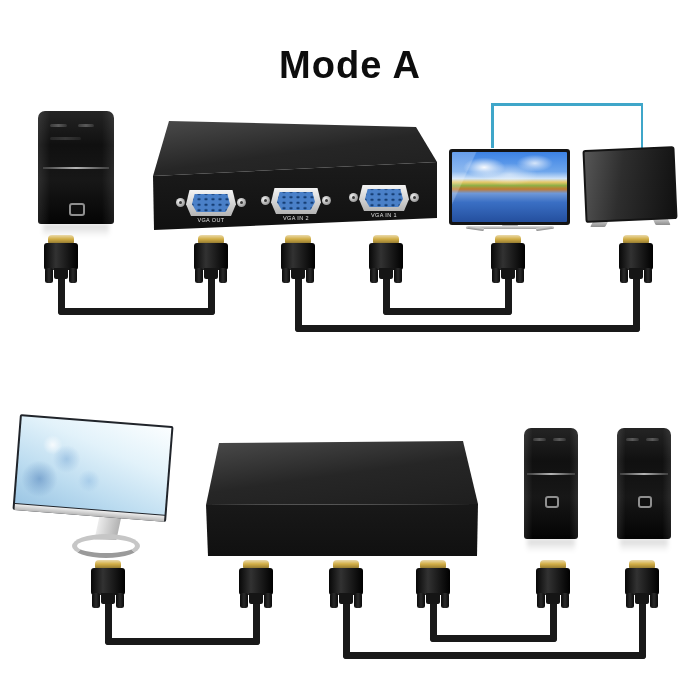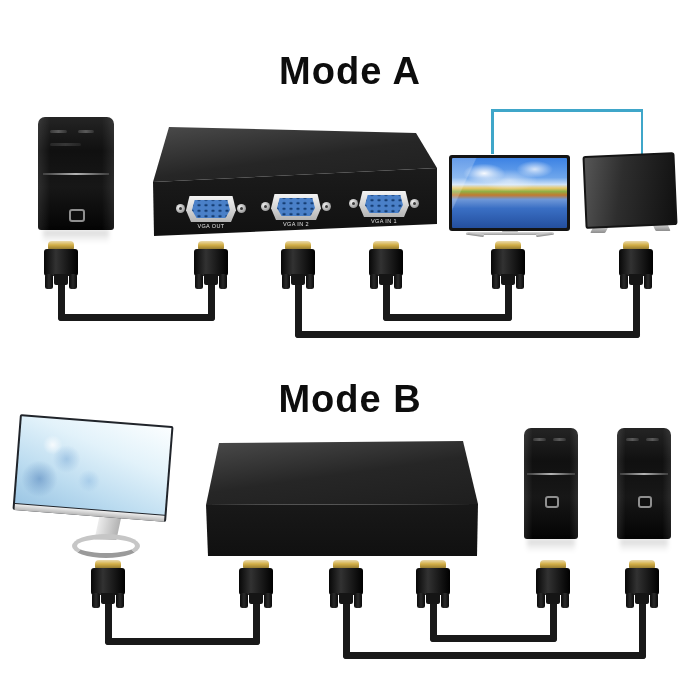--- a/index.html
+++ b/index.html
@@ -47,21 +47,21 @@
   .tv-screen{position:absolute;inset:3px;border-radius:1px}
   .stand-bar{position:absolute;background:linear-gradient(180deg,#e0e0e0,#9a9a9a);border-radius:2px}
   .foot{position:absolute;background:linear-gradient(180deg,#d6d6d6,#8c8c8c);border-radius:1px}
   .bracket{position:absolute;background:var(--bracket,#3fa6c9);z-index:1}
 </style>
 </head>
 <body>
 
 <div class="canvas">
 
-  <div class="abs" style="left:0;top:14px;width:700px;height:350px">
+  <div class="abs" style="left:0;top:8px;width:700px;height:350px">
     <div class="title" style="top:36px">Mode A</div>
 
     <div class="tower" style="left:38px;top:103px;width:76px;height:113px">
       <div class="tw-slot" style="left:16%;top:13px;width:22%"></div>
       <div class="tw-slot" style="left:52%;top:13px;width:22%"></div>
       <div class="tw-slot" style="left:16%;top:26px;width:40%;opacity:.5"></div>
       <div class="tw-divider" style="top:56px"></div>
       <div class="tw-logo" style="left:31px;top:92px;width:12px;height:9px"></div>
     </div>
 
@@ -158,21 +158,20 @@
       </div>
     <div class="vga-connector" style="left:619px;top:227px">
         <div class="vc-tip"></div>
         <div class="vc-body"></div>
         <div class="vc-screws"></div>
         <div class="vc-mid"></div>
       </div>
   </div>
 
   <div class="abs" style="left:0;top:350px;width:700px;height:350px">
-    <div class="title" style="top:28px">Mode B</div>
 
     <div class="abs" style="left:98px;top:156px;width:22px;height:34px;background:linear-gradient(90deg,#ececec,#b2b2b2);transform:skewX(-12deg);z-index:1"></div>
     <div class="abs" style="left:72px;top:184px;width:58px;height:14px;border:5px solid #c6c6c6;border-bottom-color:#9a9a9a;border-radius:50%;z-index:2"></div>
     <div class="abs" style="left:16px;top:70px;width:154px;height:96px;background:#20242a;border-radius:2px;transform:rotate(4.5deg);z-index:3">
       <div class="abs" style="inset:2px 2px 7px 2px;position:absolute;background:
         radial-gradient(circle 26px at 15% 70%,rgba(70,120,180,.5),rgba(0,0,0,0) 70%),
         radial-gradient(circle 20px at 32% 45%,rgba(110,160,210,.45),rgba(0,0,0,0) 70%),
         radial-gradient(circle 16px at 48% 68%,rgba(140,185,225,.5),rgba(0,0,0,0) 70%),
         radial-gradient(circle 14px at 22% 30%,rgba(255,255,255,.8),rgba(255,255,255,0) 70%),
         linear-gradient(200deg,#fbfeff 0%,#e2f2fa 35%,#bcdcf0 70%,#9cc6e4 100%)"></div>

